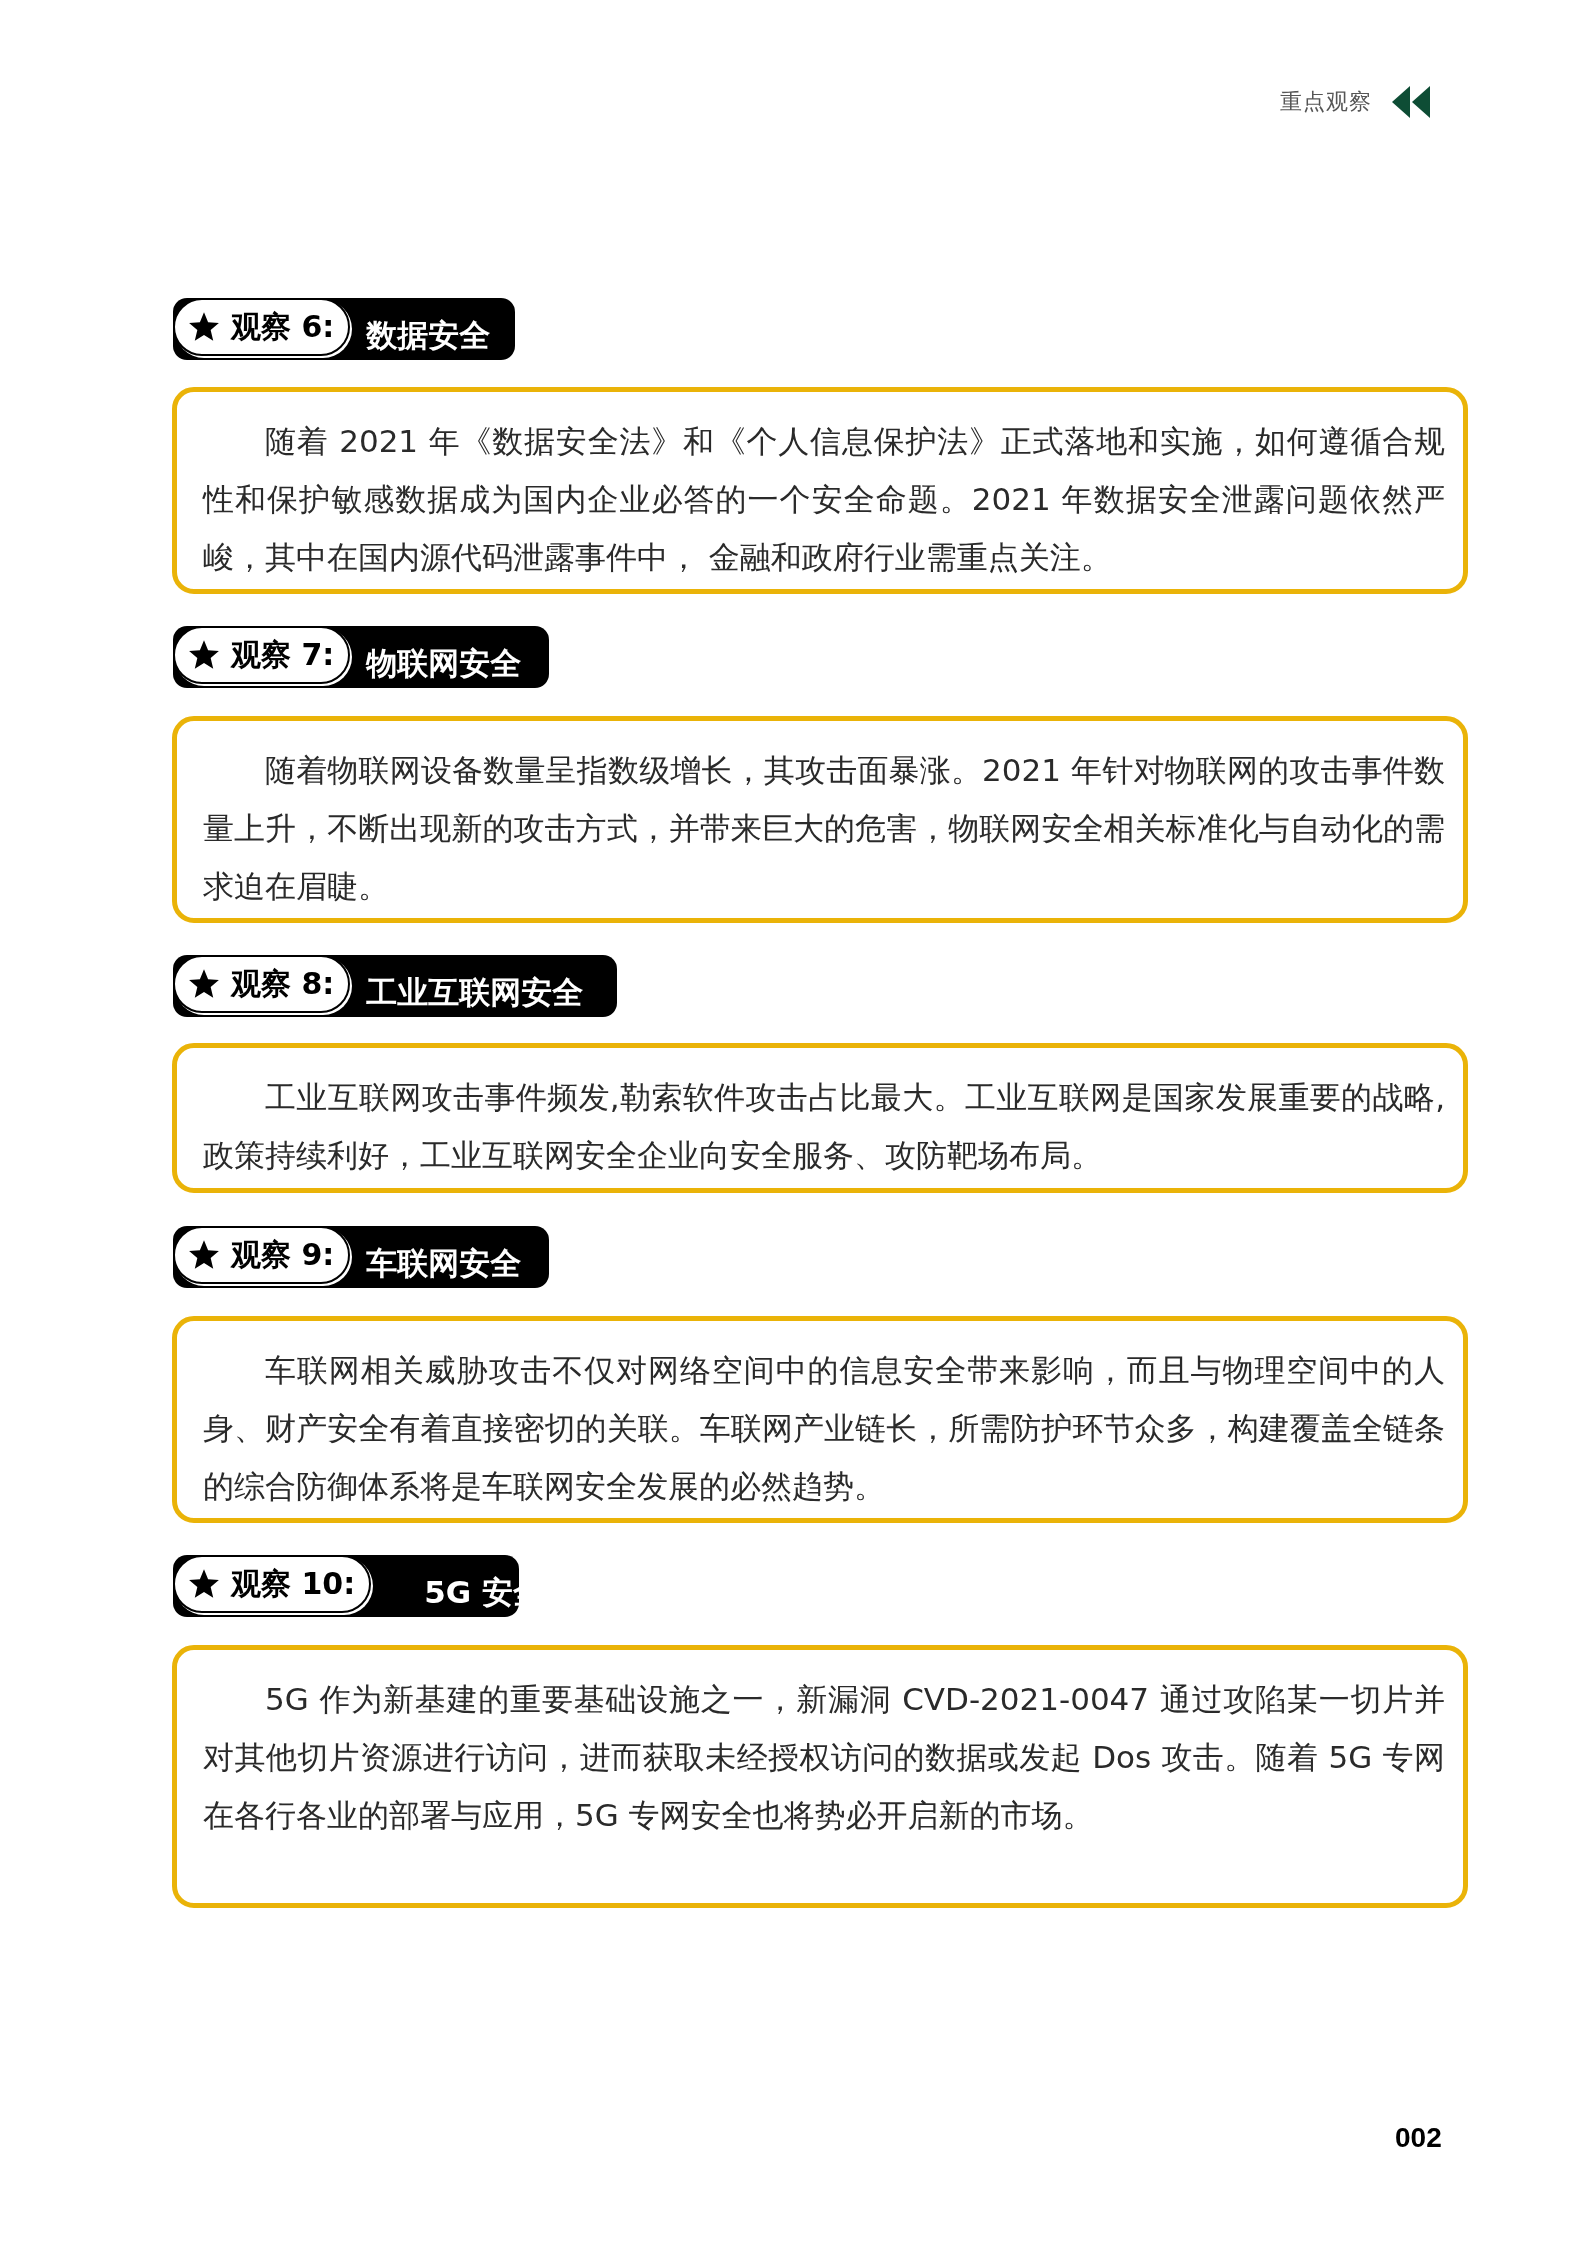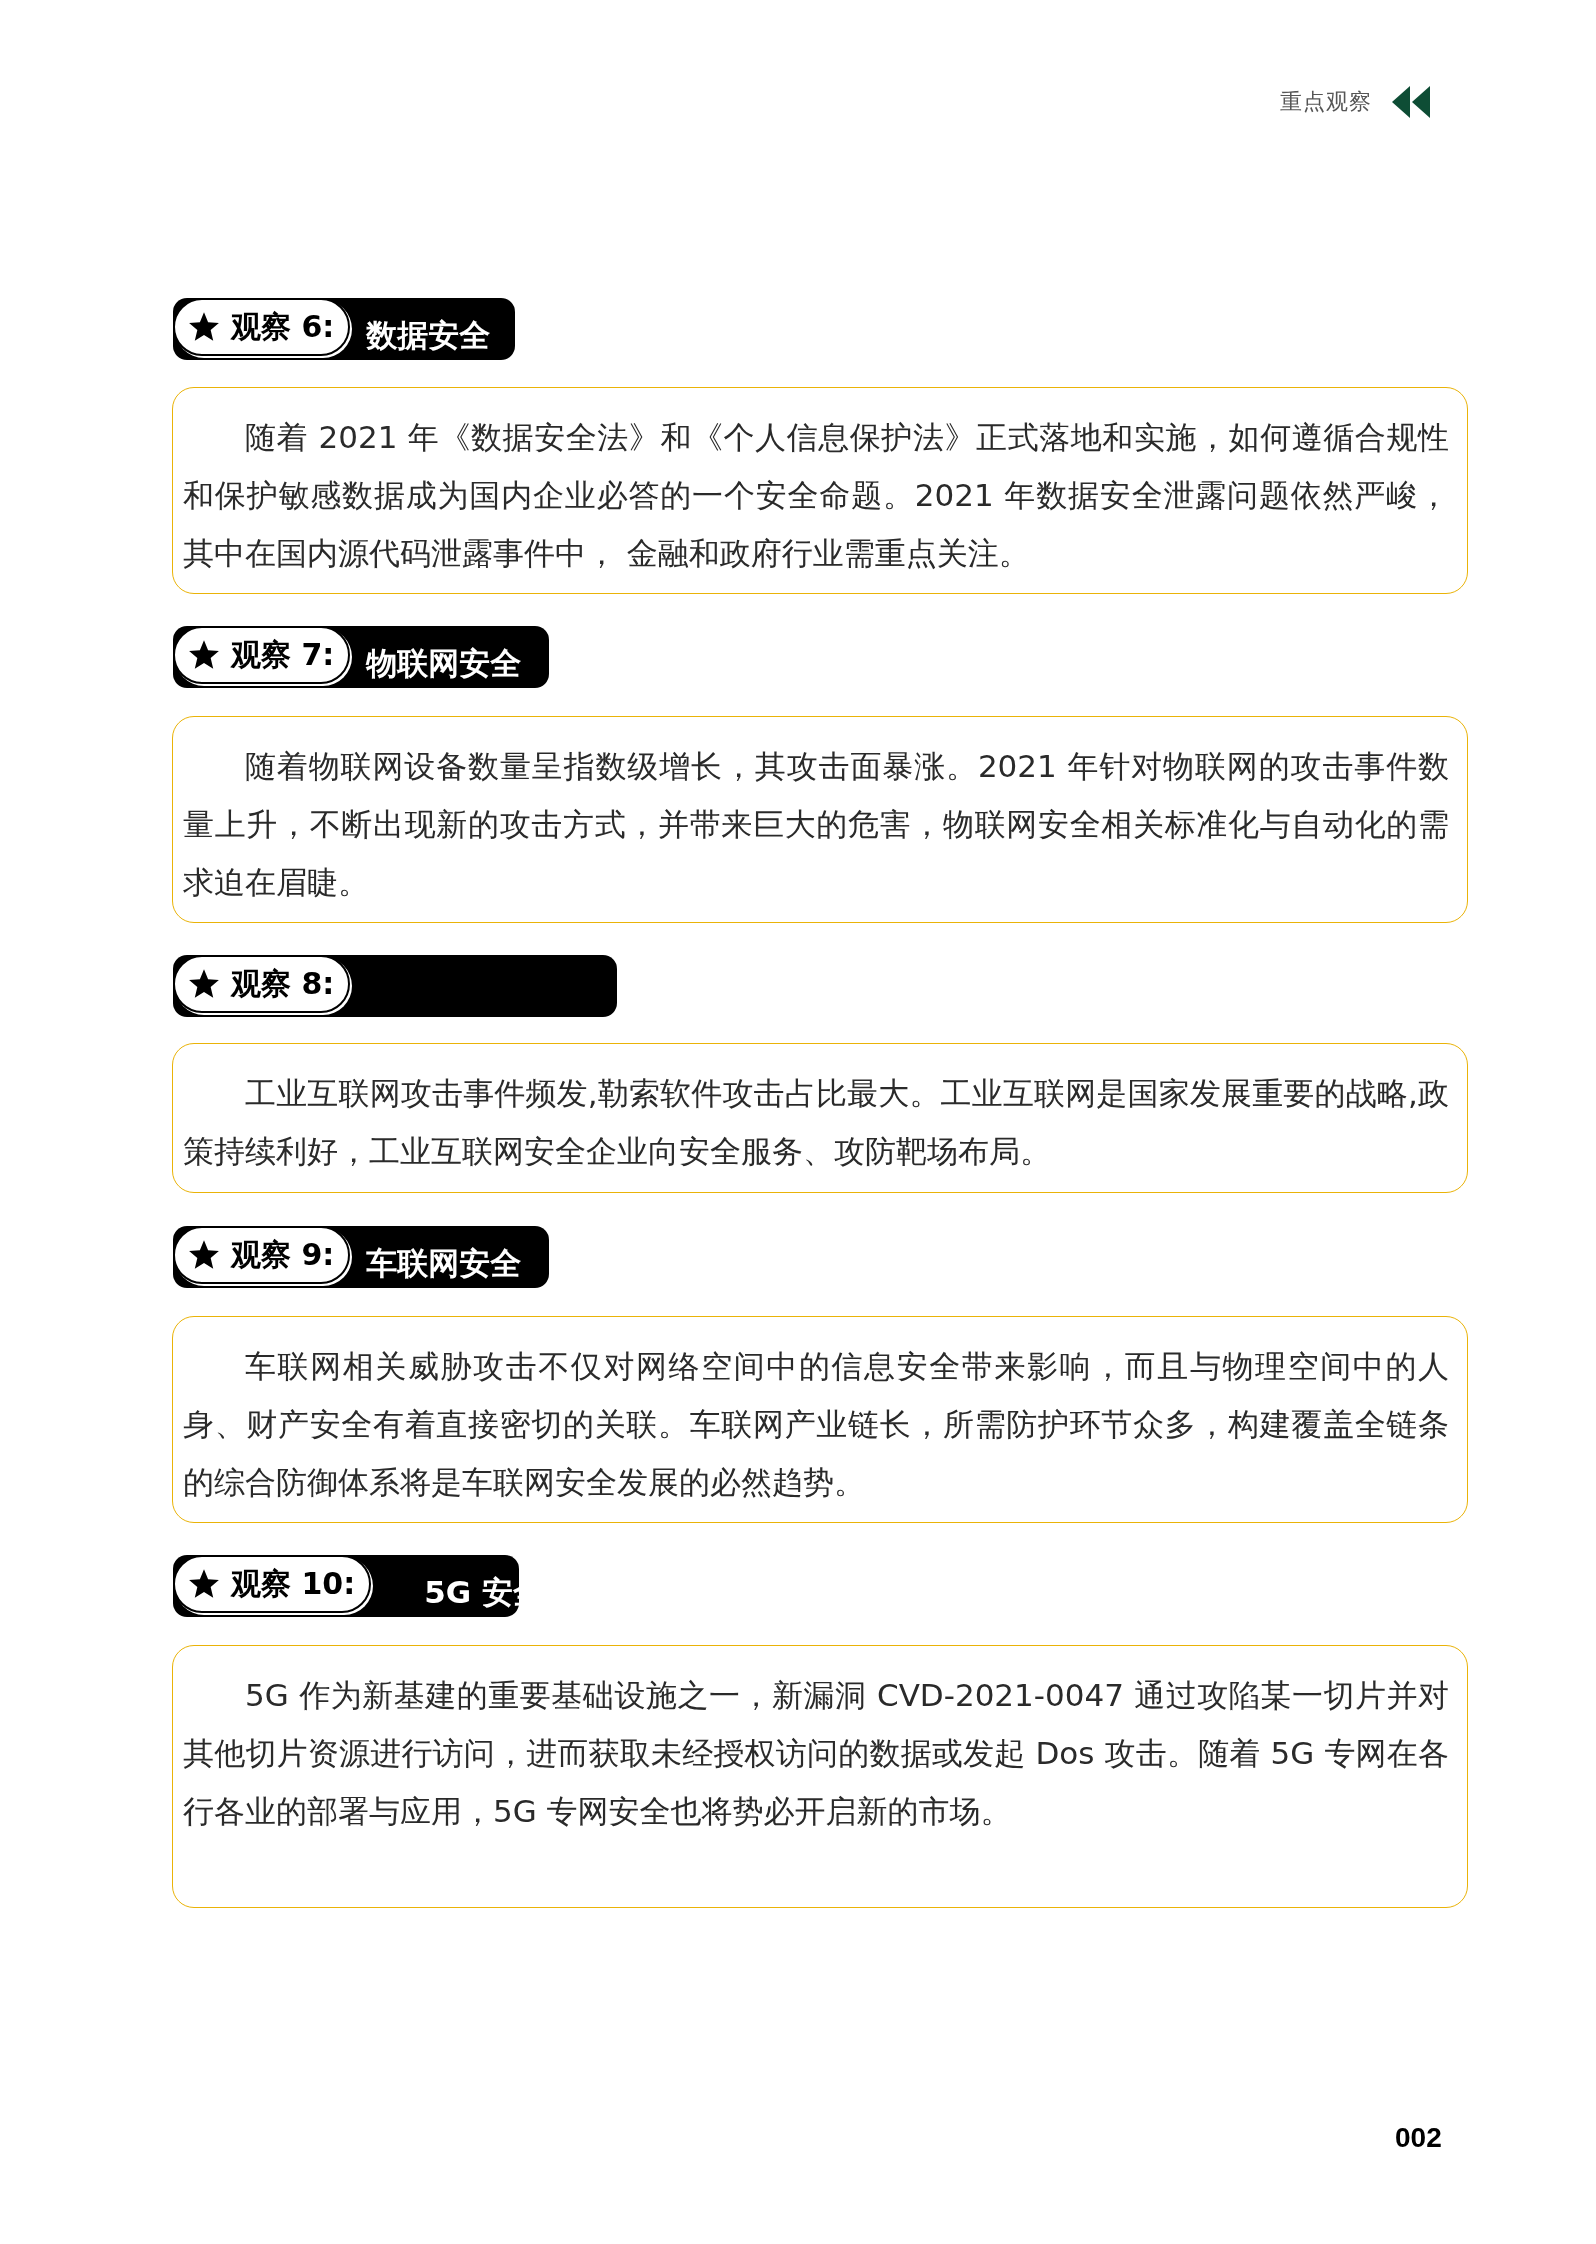--- a/index.html
+++ b/index.html
@@ -81,25 +81,25 @@
       color: #ffffff;
       display: flex;
       align-items: center;
       padding: 0 18px 0 16px;
       white-space: nowrap;
     }
     .card {
       position: absolute;
       left: 172px;
       width: 1296px;
-      border: 1px solid #eab308;
+      border: 5px solid #eab308;
       border-radius: 22px;
       box-sizing: border-box;
       background: #ffffff;
-      padding: 20px 18px 0 10px;
+      padding: 20px 18px 0 26px;
     }
     .card-text {
       font-size: 31px;
       line-height: 58px;
       color: #2a2a2a;
       text-indent: 62px;
       text-align: justify;
       margin: 0;
     }
     .page-number {
@@ -154,20 +154,21 @@
 </div>
 
 <div class="section-tab" style="top:955px;">
   <div class="tab-black" style="width:444px;"></div>
   <div class="tab-white">
     <svg class="tab-star" viewBox="0 0 24 24">
       <polygon points="12,1.5 14.9,8.6 22.5,9.2 16.7,14.2 18.5,21.7 12,17.7 5.5,21.7 7.3,14.2 1.5,9.2 9.1,8.6" fill="#000"></polygon>
     </svg>
     <span class="tab-label">观察 8:</span>
   </div>
+  <span class="tab-title">工业互联网安全</span>
 </div>
 <div class="card" style="top:1043px;height:150px;">
   <p class="card-text">工业互联网攻击事件频发,勒索软件攻击占比最大。工业互联网是国家发展重要的战略,政策持续利好，工业互联网安全企业向安全服务、攻防靶场布局。</p>
 </div>
 
 <div class="section-tab" style="top:1226px;">
   <div class="tab-black" style="width:376px;"></div>
   <div class="tab-white">
     <svg class="tab-star" viewBox="0 0 24 24">
       <polygon points="12,1.5 14.9,8.6 22.5,9.2 16.7,14.2 18.5,21.7 12,17.7 5.5,21.7 7.3,14.2 1.5,9.2 9.1,8.6" fill="#000"></polygon>

